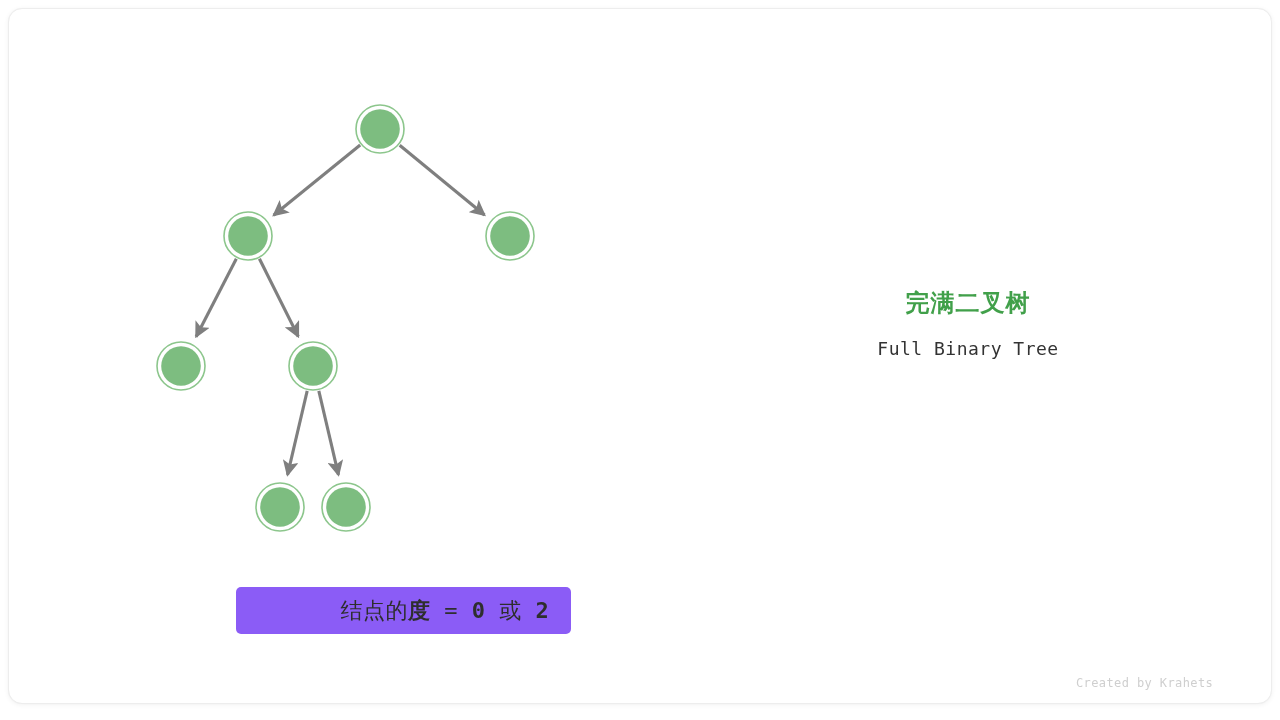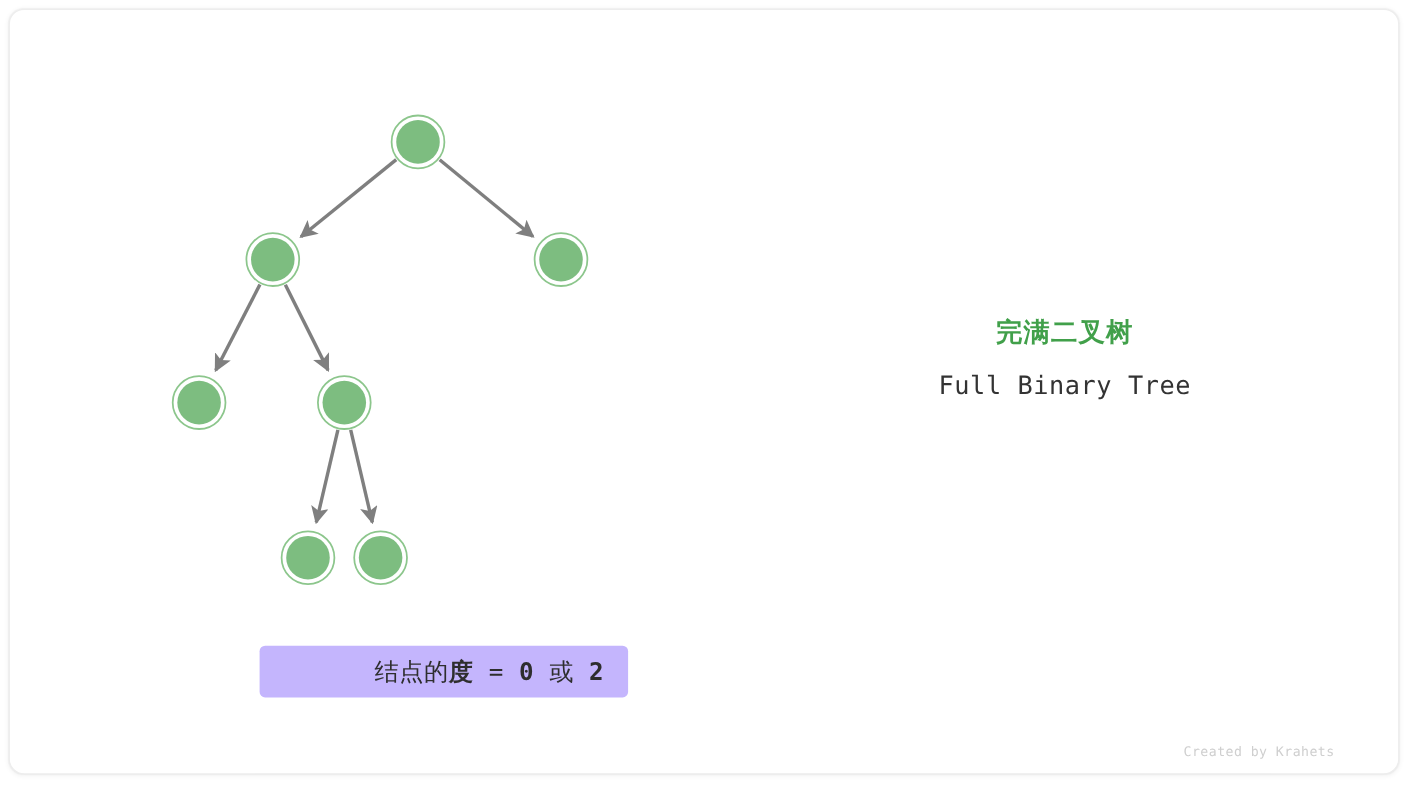--- a/index.html
+++ b/index.html
@@ -70,35 +70,35 @@
     font-family: Liberation Sans, sans-serif;
     font-size: 24px;
     font-weight: bold;
     color: #41a04a;
     letter-spacing: 1px;
     line-height: 1.1;
     margin: 0;
   }
   #label-subtitle {
     font-family: "DejaVu Sans Mono", monospace;
-    font-size: 23px;
+    font-size: 18px;
     font-weight: normal;
     color: #333333;
     letter-spacing: 0.5px;
     margin: 22px 0 0 0;
   }
 
   
   #caption-pill {
     position: absolute;
     left: 236px;
     top: 587px;
     height: 47px;
     padding: 0 22px;
-    background: #c4b5fd;
+    background: #8b5cf6;
     border-radius: 5px;
     display: flex;
     align-items: center;
     justify-content: center;
     box-sizing: border-box;
   }
   #caption-text {
     font-family: "DejaVu Sans Mono", monospace;
     font-size: 22px;
     color: #2e2e2e;

